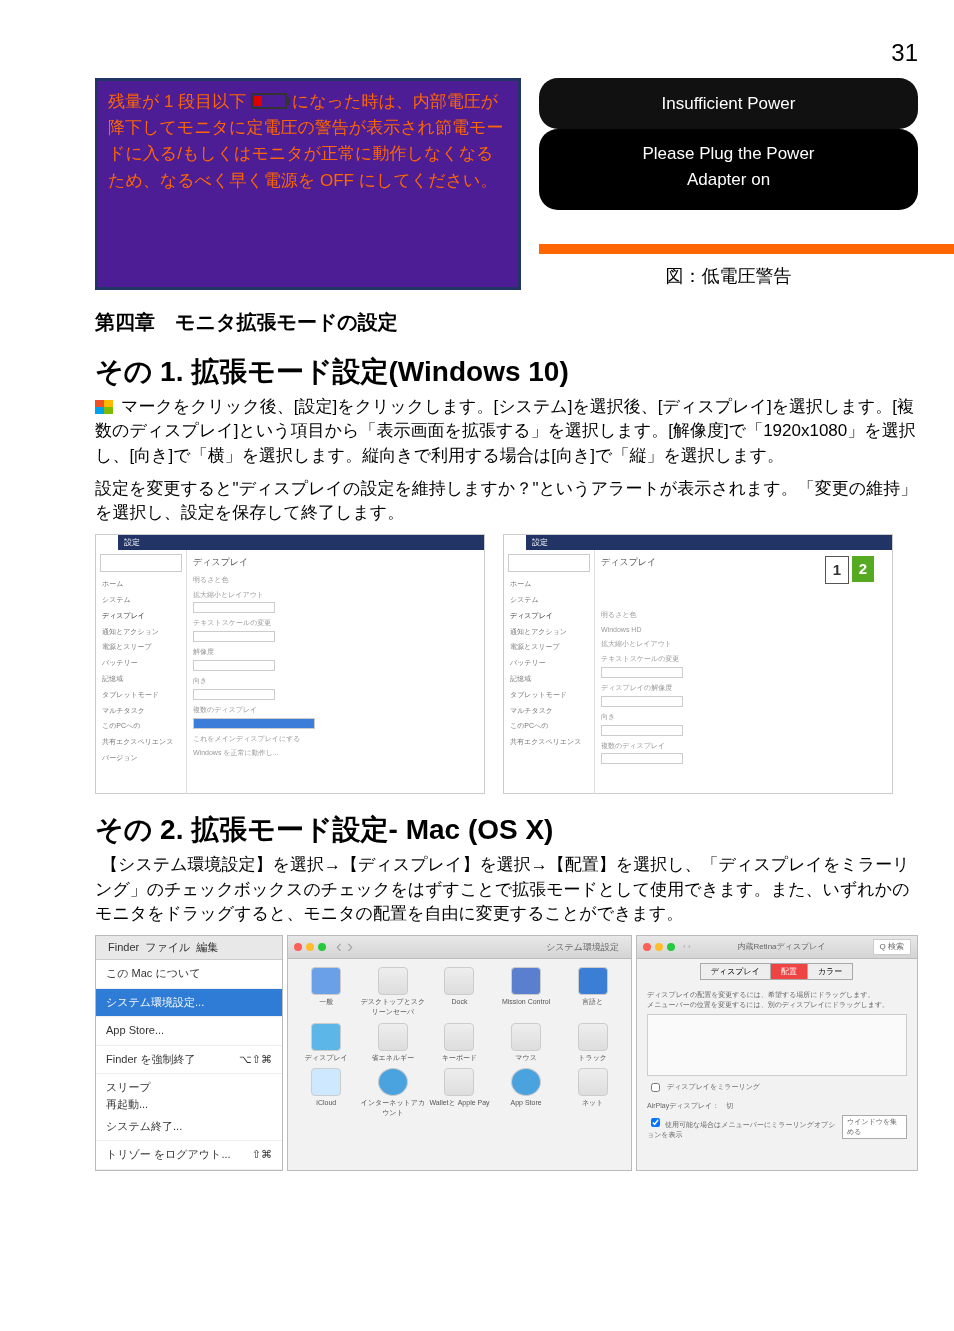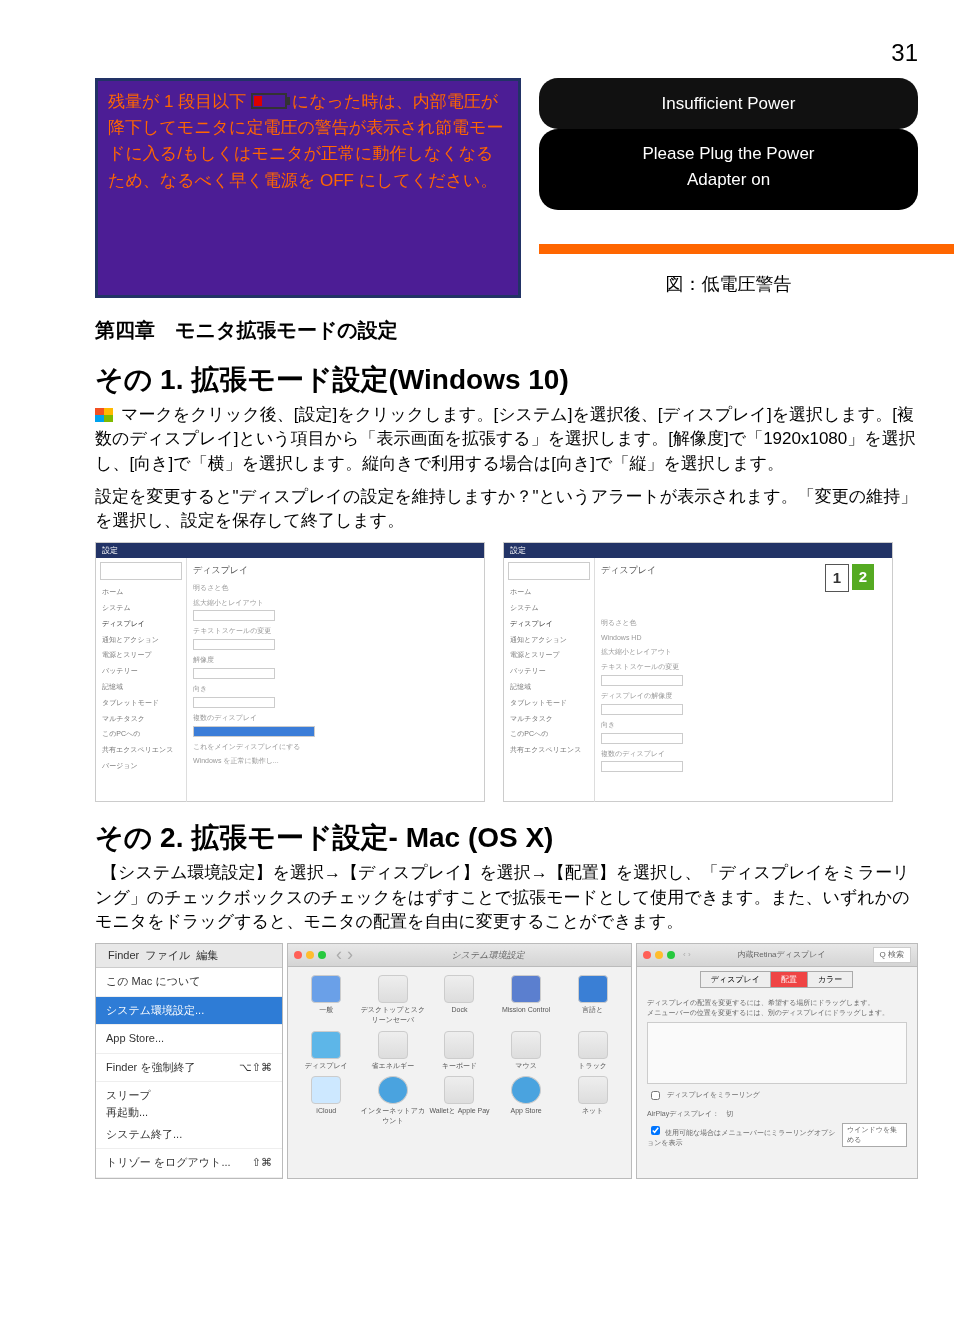--- a/index.html
+++ b/index.html
@@ -50,21 +50,21 @@
     }
     .orange-stripe {
       background: #FF6600;
       height: 10px;
       margin-top: 34px;
       margin-right: -36px;
     }
     .fig-caption {
       text-align: center;
       font-size: 18px;
-      margin-top: 18px;
+      margin-top: 10px;
     }
     h2 {
       font-size: 20px;
       margin: 18px 0 16px 0;
       font-weight: bold;
     }
     h3 {
       font-size: 28px;
       margin: 4px 0 4px 0;
       font-weight: bold;
@@ -127,20 +127,21 @@
       border: 1px solid #ccc;
       font-size: 8px;
       color: #888;
       box-sizing: border-box;
     }
     .shot .title-bar {
       background: #223366;
       color: #fff;
       padding: 2px 6px;
       font-size: 8px;
+      margin-left: 22px;
     }
     .shot .inner {
       display: flex;
       height: calc(100% - 14px);
     }
     .shot .sidebar {
       width: 82px;
       border-right: 1px solid #ddd;
       padding: 4px;
     }
@@ -243,25 +244,24 @@
       align-items: center;
       padding: 0 6px;
       gap: 4px;
     }
     .dot { width: 8px; height: 8px; border-radius: 50%; display: inline-block; }
     .dot.r { background: #ff5f56; }
     .dot.y { background: #ffbd2e; }
     .dot.g { background: #27c93f; }
     .mac-panel .toolbar .title {
       flex: 1;
-      text-align: center;
+      text-align: right;
       font-size: 9px;
       color: #666;
       padding-right: 6px;
-      font-style: italic;
     }
     .mac-icons {
       display: grid;
       grid-template-columns: repeat(5, 1fr);
       gap: 6px 2px;
       padding: 8px 6px;
     }
     .mac-icons .ic {
       text-align: center;
       font-size: 7px;

